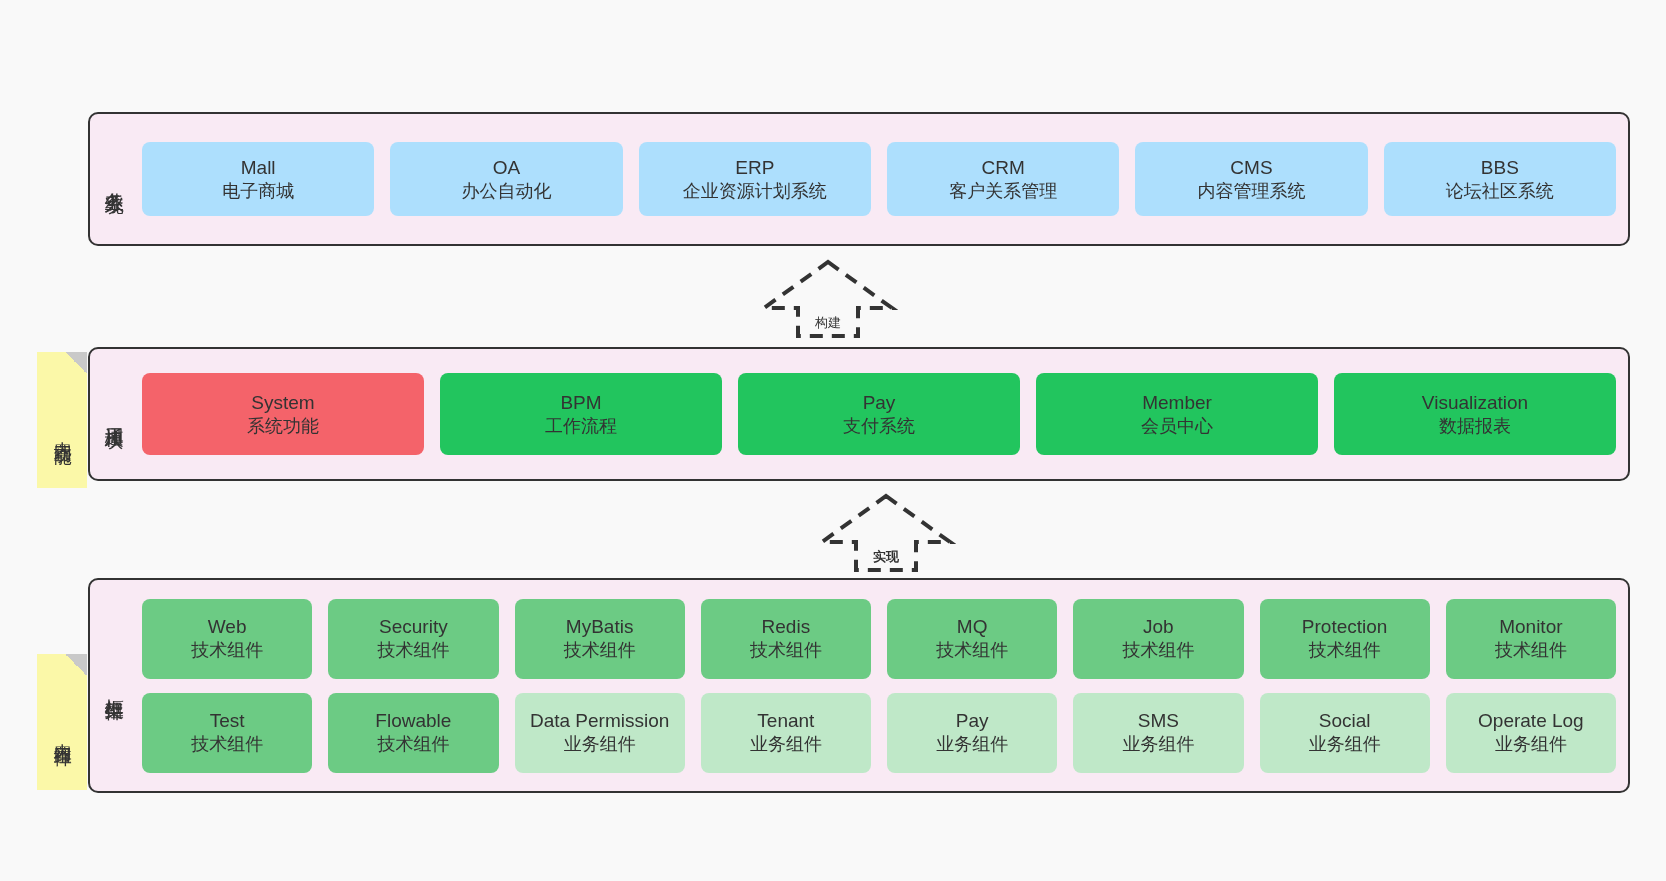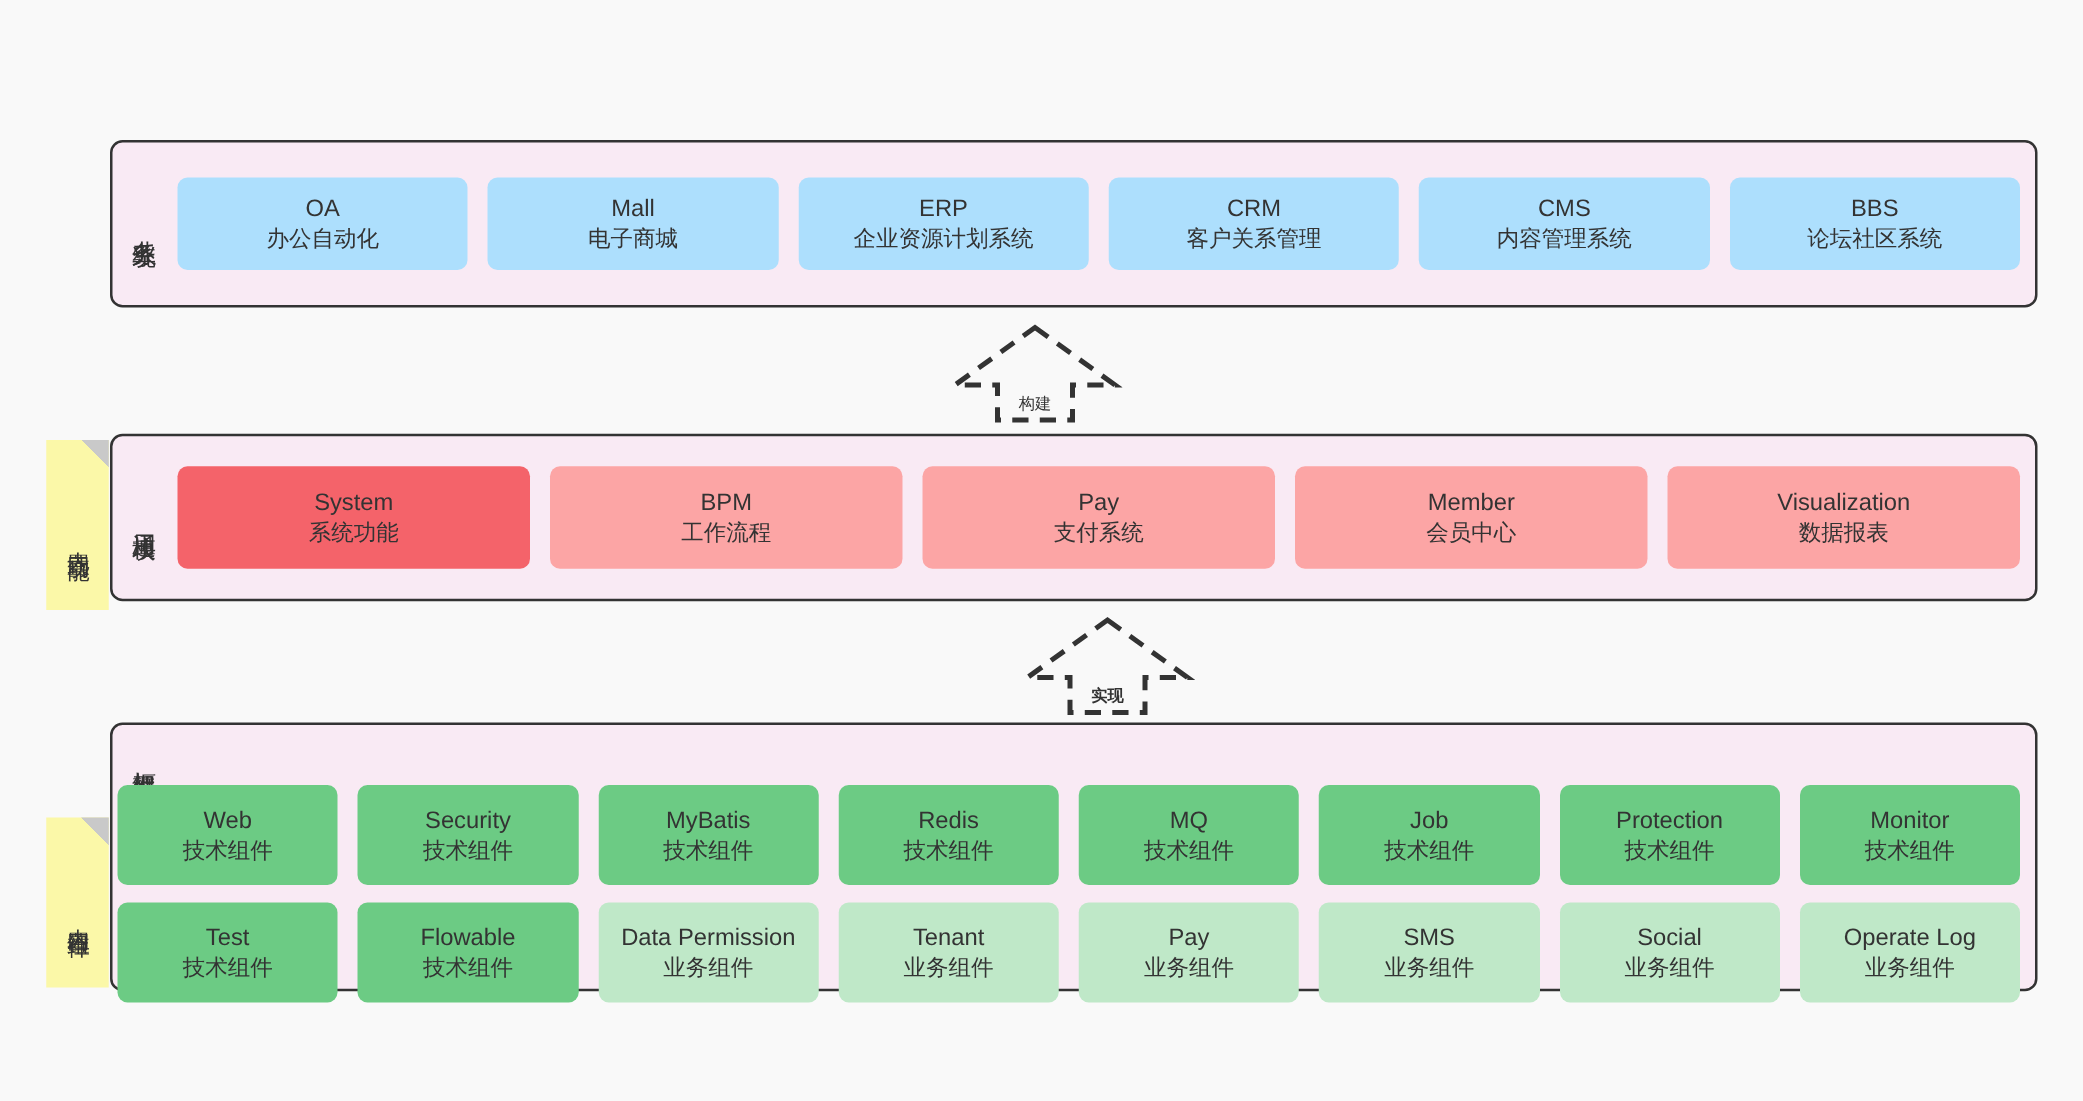--- a/index.html
+++ b/index.html
@@ -97,29 +97,28 @@
   #layer-common {
     left: 88px;
     top: 347px;
     width: 1542px;
     height: 134px;
   }
   #layer-common .card {
     height: 82px;
   }
   .c-red   { background: #f4636a; }
-  .c-pink  { background: #fca5a5; }
+  .c-pink  { background: #22c55e; }
 
   
   #layer-framework {
     left: 88px;
     top: 578px;
     width: 1542px;
     height: 215px;
-    flex-direction: column;
   }
   #layer-framework .card {
     height: 80px;
   }
   .c-green       { background: #6ccb84; }
   .c-green-light { background: #bfe8c8; justify-content: center; }
 
   
   .note {
     position: absolute;
@@ -191,26 +190,26 @@
 </head>
 <body>
 
 <div id="canvas">
 
   <div class="layer" id="layer-business">
     <div class="layer-title">业务系统</div>
     <div class="layer-body">
       <div class="row">
         <div class="card">
+          <span class="t1">Mall</span>
+          <span class="t2">电子商城</span>
+        </div>
+        <div class="card">
           <span class="t1">OA</span>
           <span class="t2">办公自动化</span>
-        </div>
-        <div class="card">
-          <span class="t1">Mall</span>
-          <span class="t2">电子商城</span>
         </div>
         <div class="card">
           <span class="t1">ERP</span>
           <span class="t2">企业资源计划系统</span>
         </div>
         <div class="card">
           <span class="t1">CRM</span>
           <span class="t2">客户关系管理</span>
         </div>
         <div class="card">

